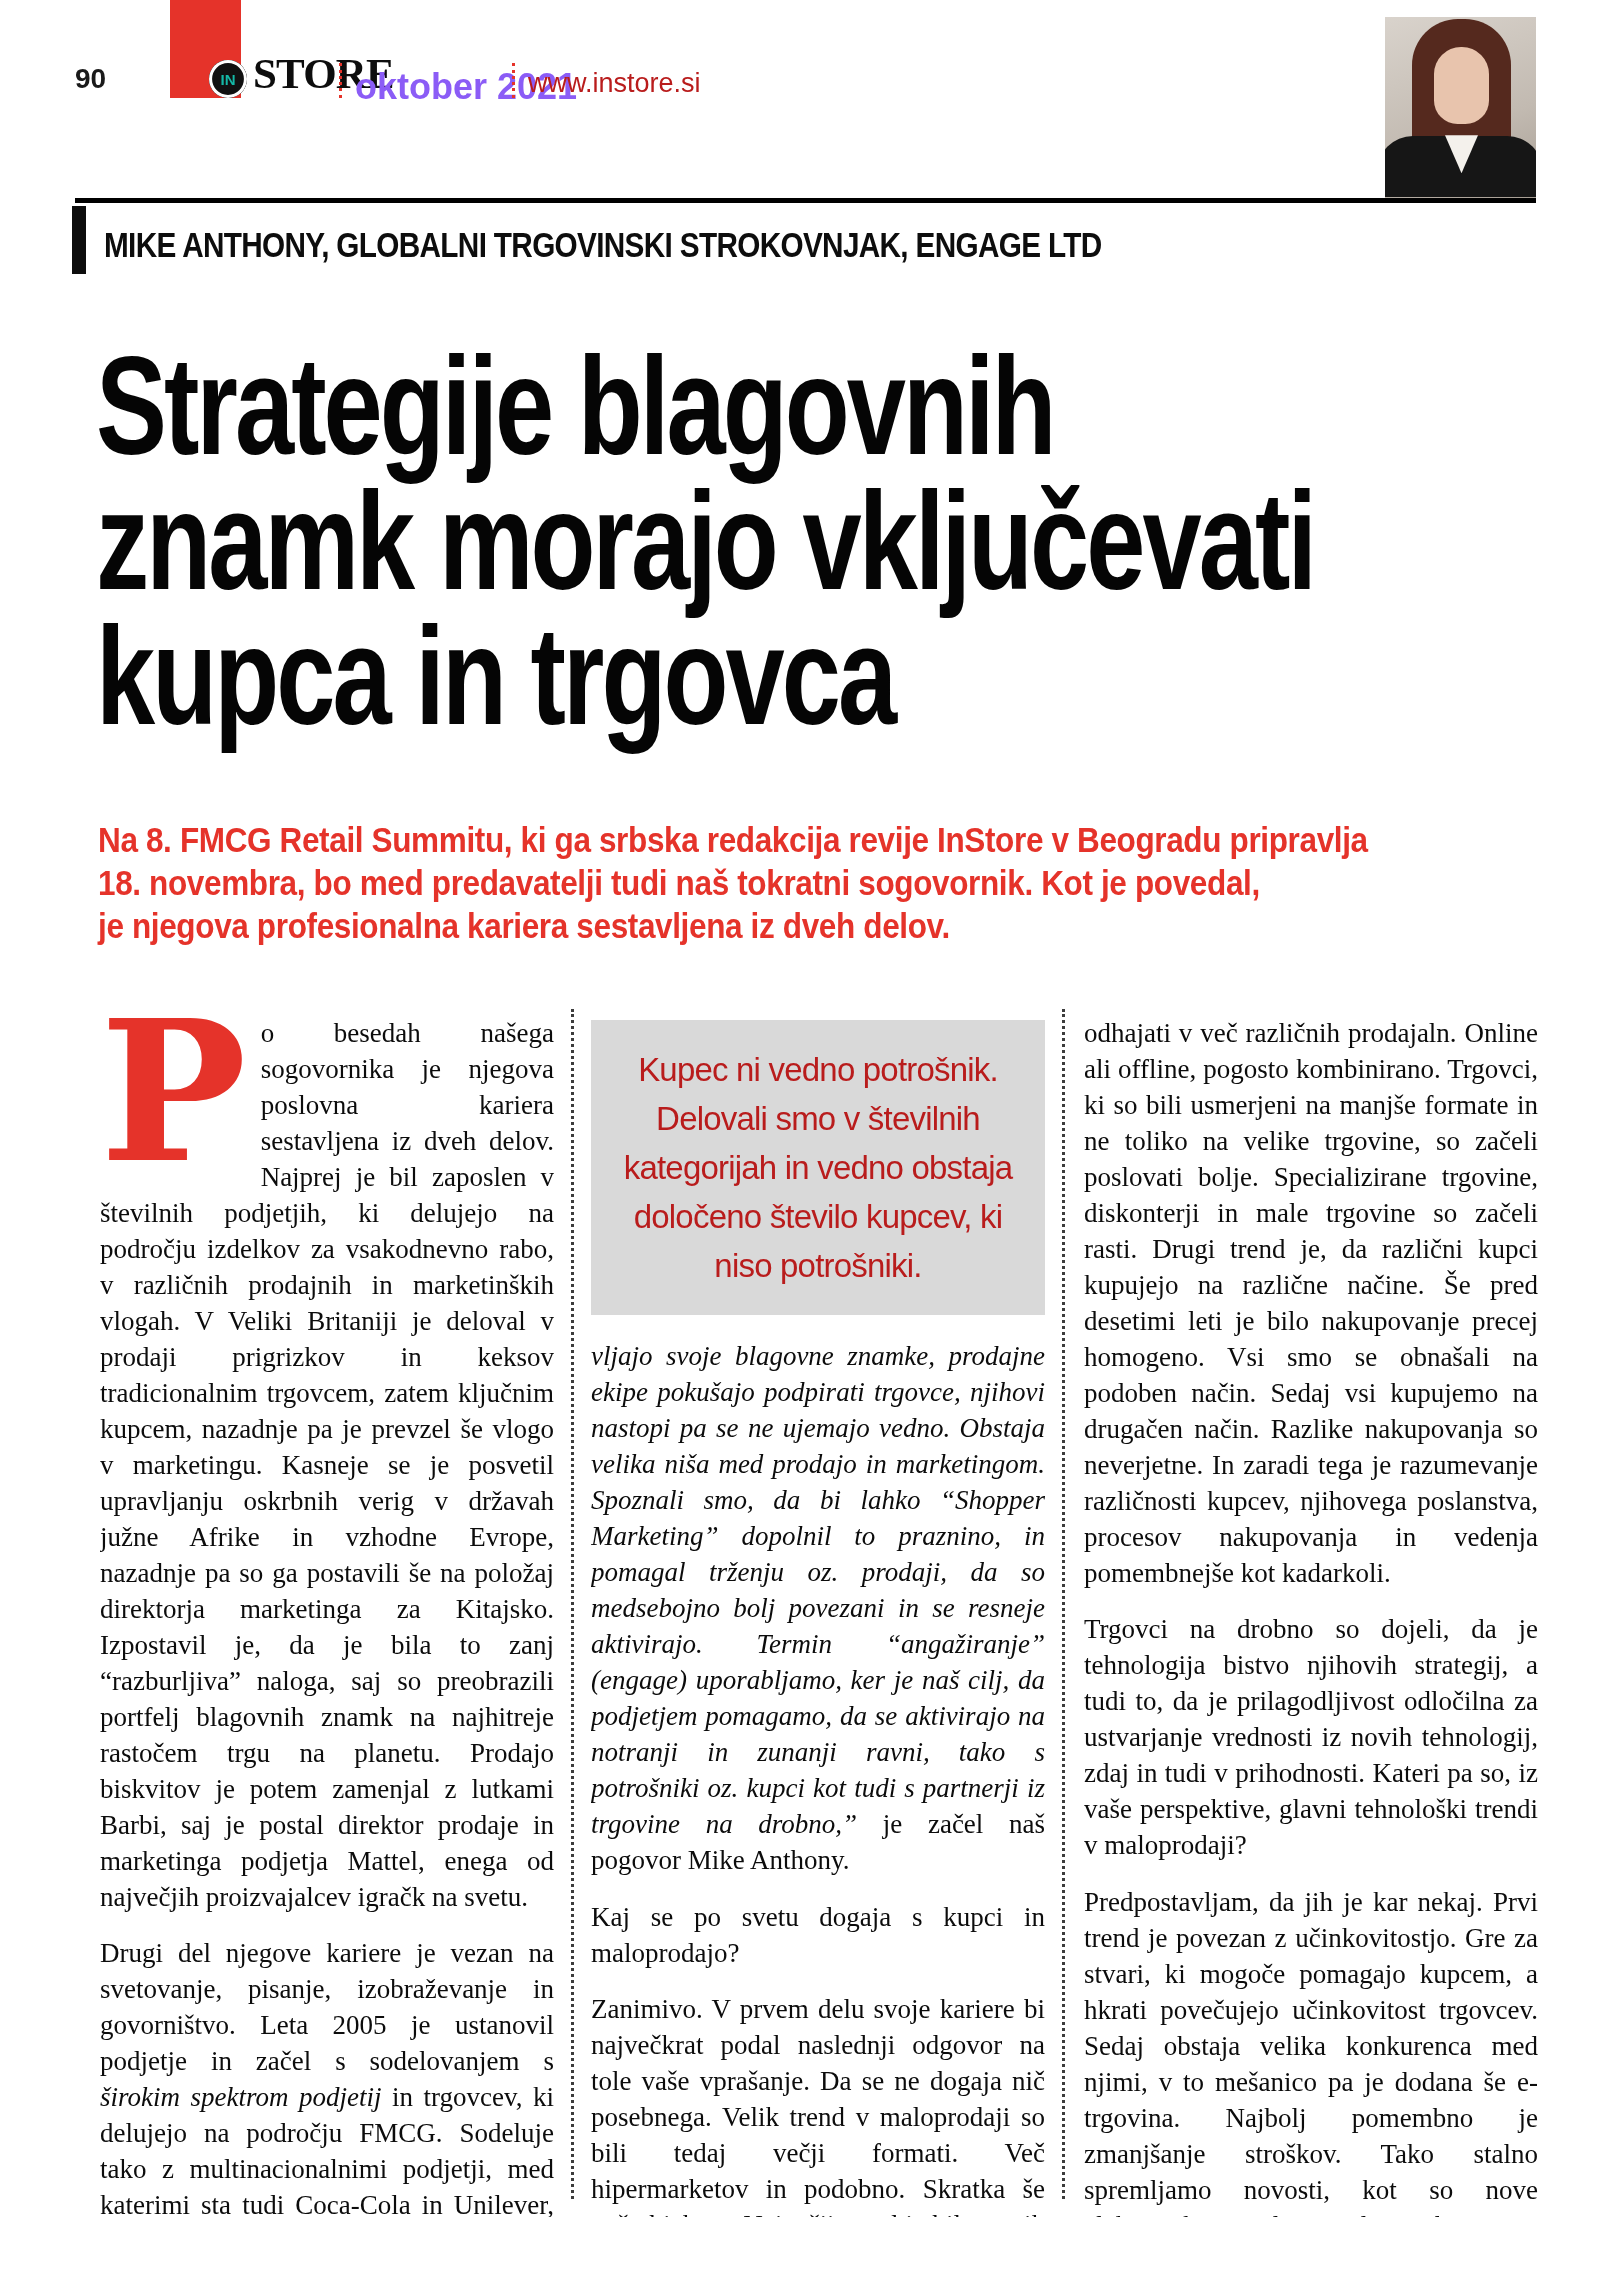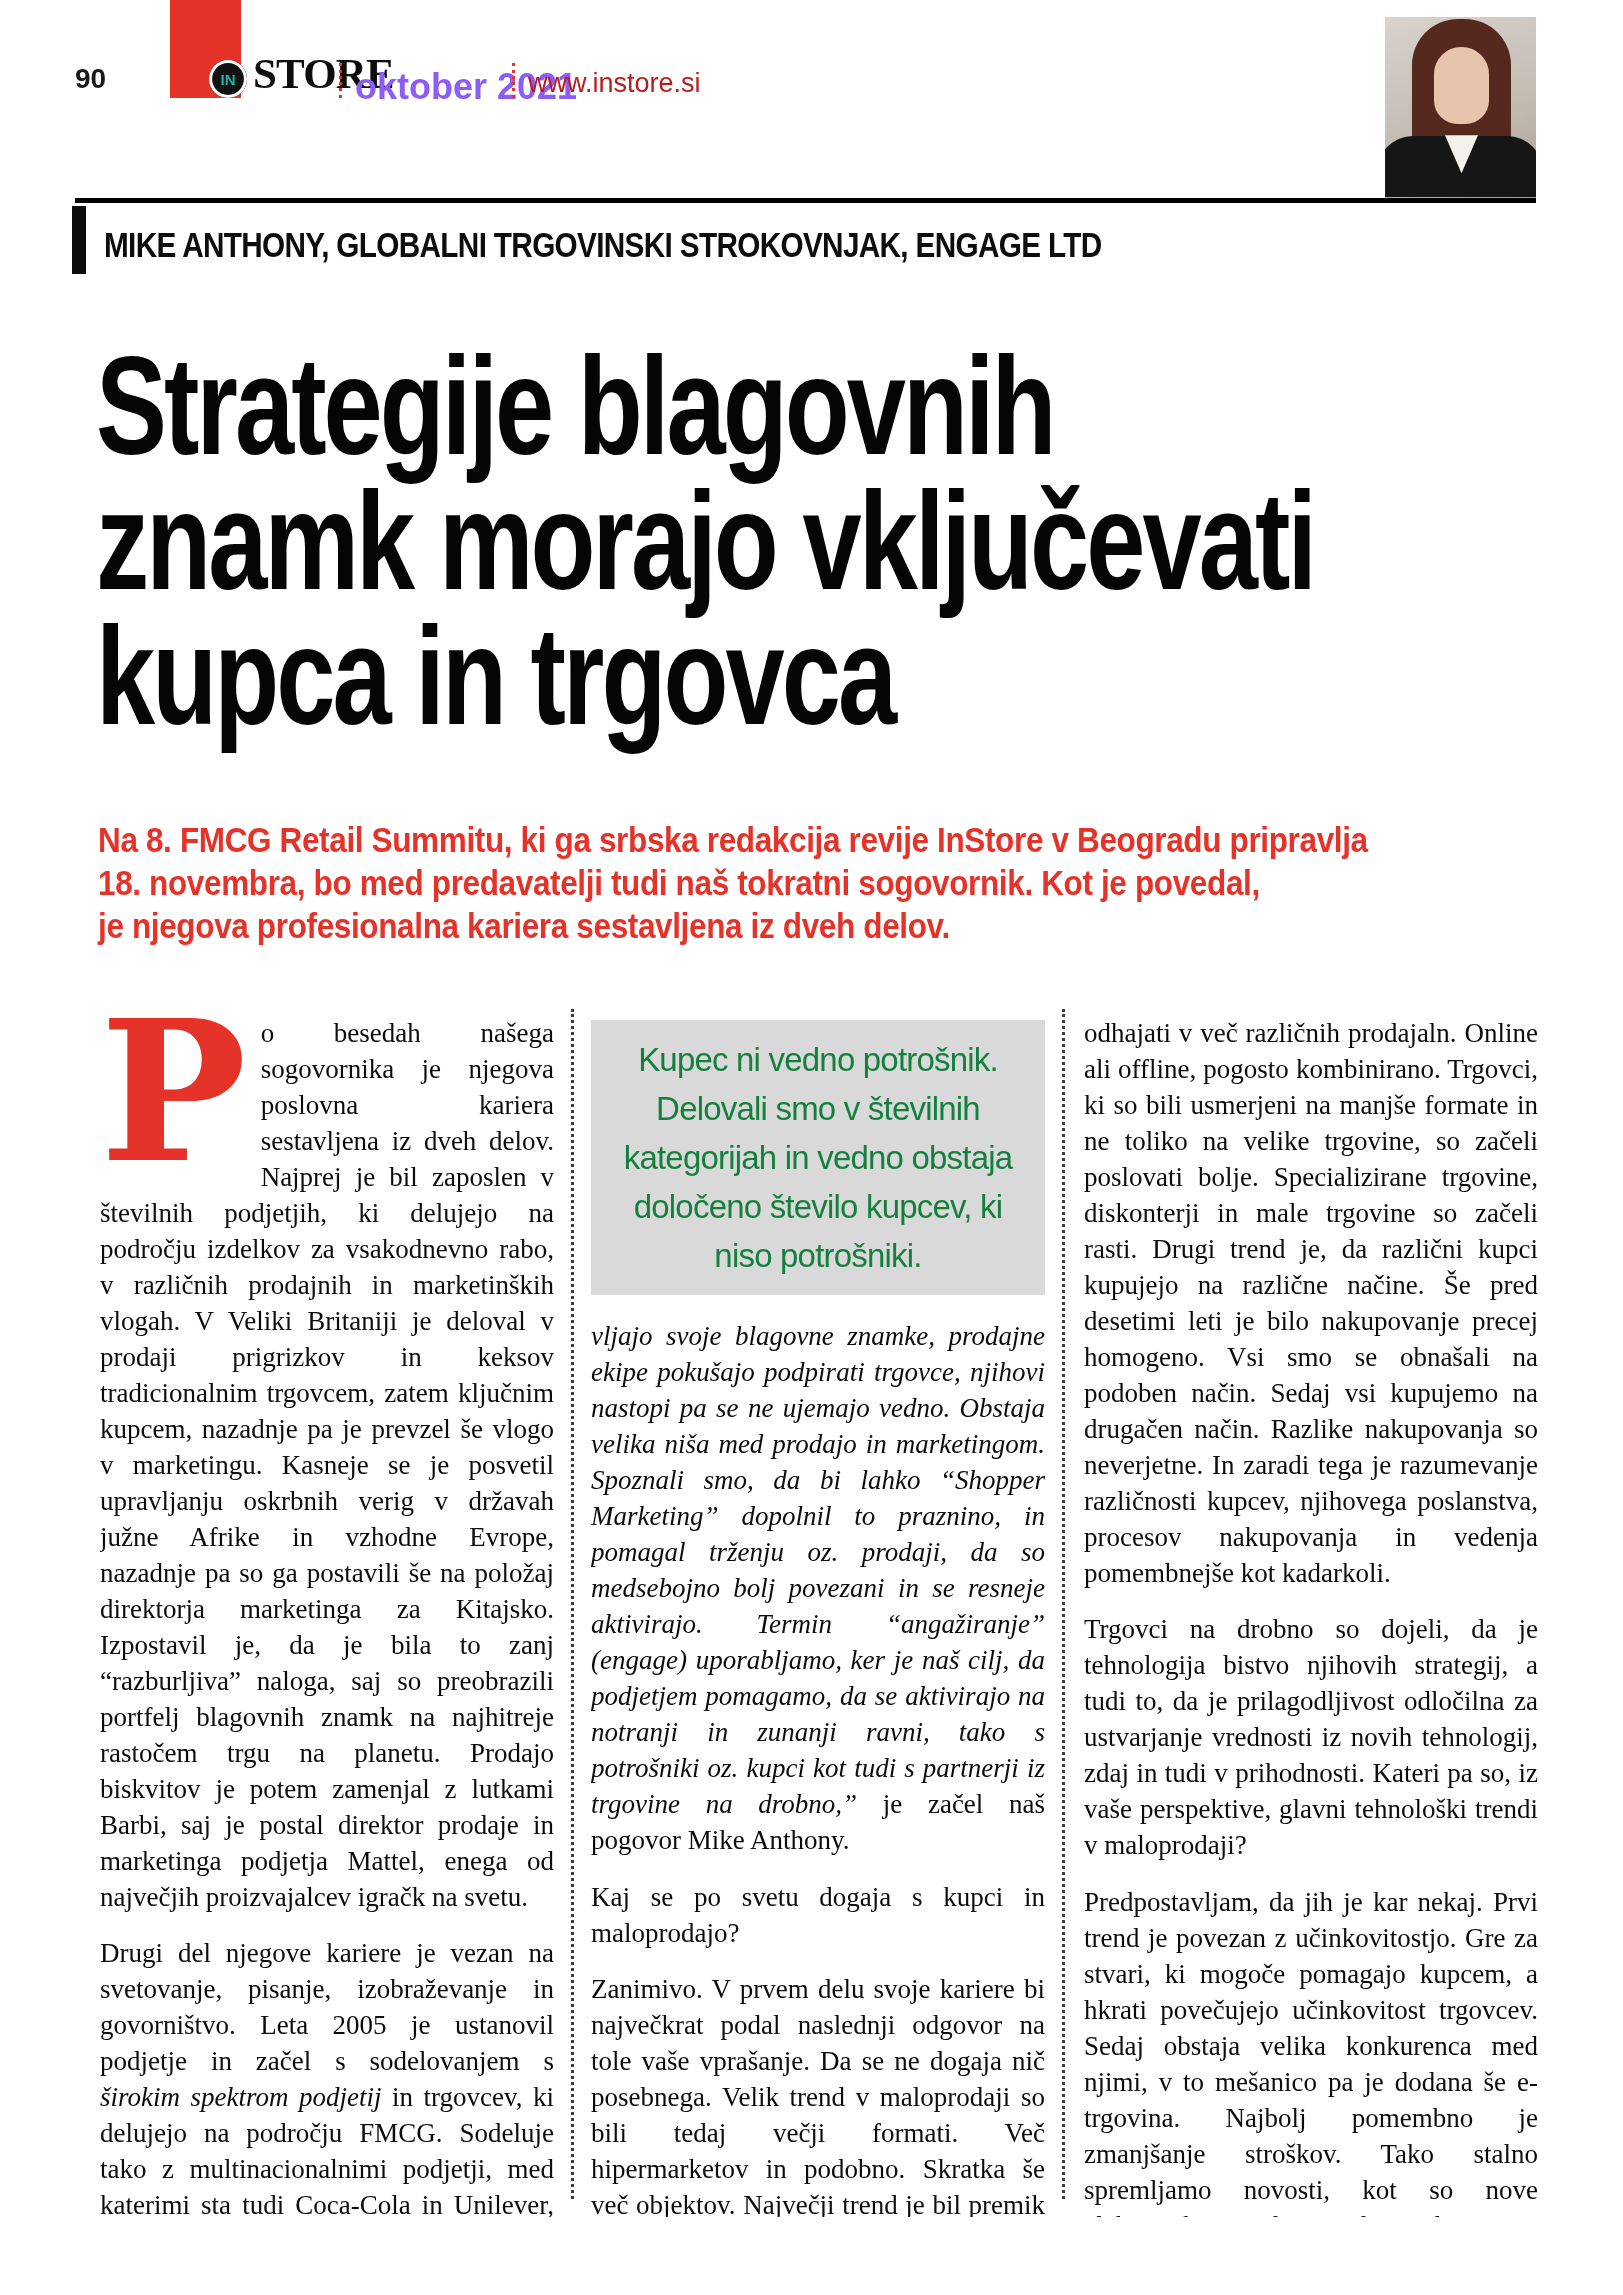--- a/index.html
+++ b/index.html
@@ -65,23 +65,23 @@
   .col-2{left:591px;}
   .col-3{left:1084px;}
   .col p{margin:0 0 20.4px 0;}
   .col .q{font-weight:normal;}
   .col .it{font-style:italic;}
   .dropcap{float:left;color:var(--brand-red);font-family:"DejaVu Serif",serif;font-weight:bold;
     font-size:195px;line-height:143px;padding:4.7px 14px 0 0;}
   .col-sep{position:absolute;top:1009px;height:1190px;width:0;border-left:3.1px dotted #3c3c3c;}
   .sep-1{left:571px;}
   .sep-2{left:1062px;}
-  .pull-quote{background:var(--quote-bg);margin:4.7px 0 23.6px 0;padding:15px 14px;
+  .pull-quote{background:var(--quote-bg);margin:4.7px 0 23.6px 0;padding:25px 14px;
     font-family:"Liberation Sans",sans-serif;font-size:33px;line-height:49px;
-    letter-spacing:-0.8px;text-align:center;color:#15803d;}
+    letter-spacing:-0.8px;text-align:center;color:#b91c1c;}
 </style>
 </head>
 <body>
 
 <div class="page">
 
   <div class="page-number">90</div>
   <div class="logo-block"></div>
   <div class="logo-circle">IN</div>
   <div class="logo-store">STORE</div>

